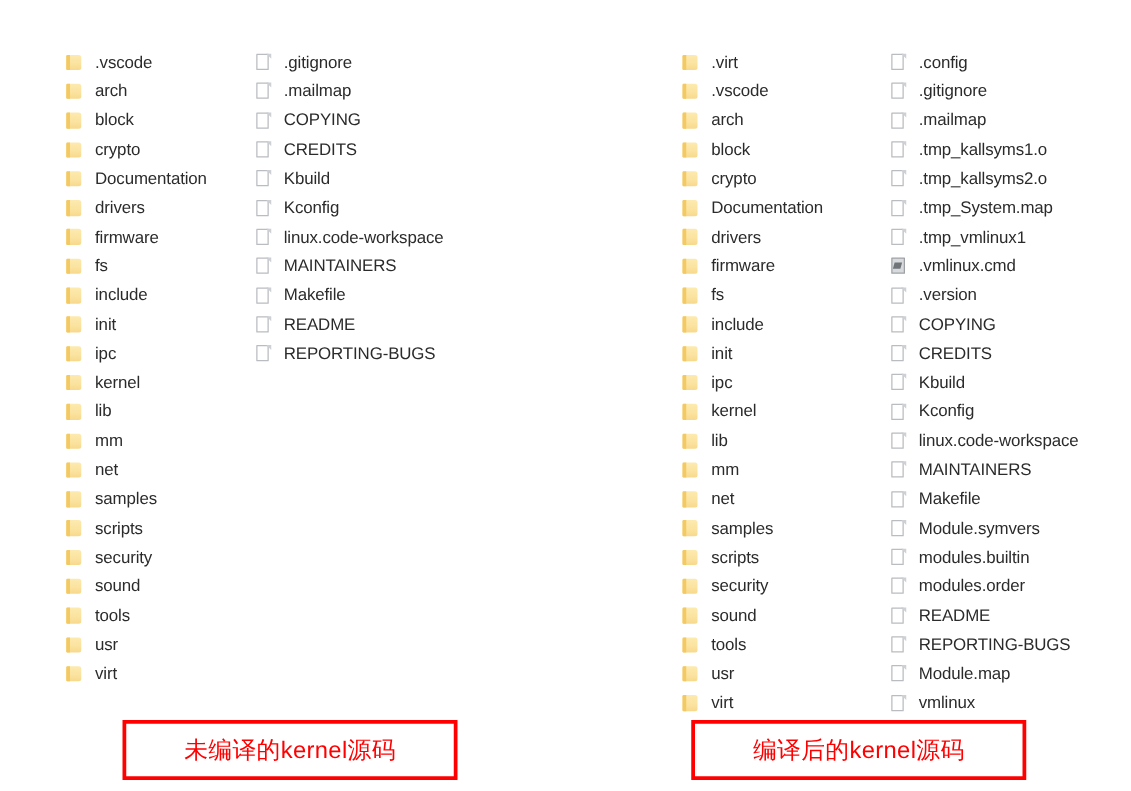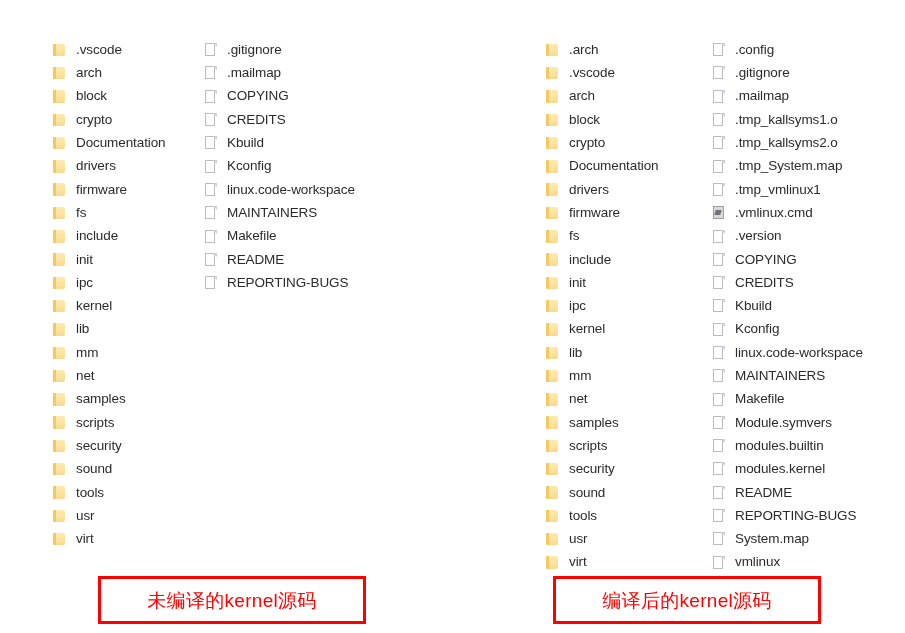--- a/index.html
+++ b/index.html
@@ -274,21 +274,21 @@
         <span class="icon icon-file"></span>
         <span class="entry-label">REPORTING-BUGS</span>
       </div>
     </div>
 </div>
 
 <div class="panel" id="panel-right">
   <div class="col col-folders">
       <div class="entry">
         <span class="icon icon-folder"></span>
-        <span class="entry-label">.arch</span>
+        <span class="entry-label">.virt</span>
       </div>
       <div class="entry">
         <span class="icon icon-folder"></span>
         <span class="entry-label">.vscode</span>
       </div>
       <div class="entry">
         <span class="icon icon-folder"></span>
         <span class="entry-label">arch</span>
       </div>
       <div class="entry">
@@ -440,33 +440,33 @@
       <div class="entry">
         <span class="icon icon-file"></span>
         <span class="entry-label">Module.symvers</span>
       </div>
       <div class="entry">
         <span class="icon icon-file"></span>
         <span class="entry-label">modules.builtin</span>
       </div>
       <div class="entry">
         <span class="icon icon-file"></span>
-        <span class="entry-label">modules.kernel</span>
+        <span class="entry-label">modules.order</span>
       </div>
       <div class="entry">
         <span class="icon icon-file"></span>
         <span class="entry-label">README</span>
       </div>
       <div class="entry">
         <span class="icon icon-file"></span>
         <span class="entry-label">REPORTING-BUGS</span>
       </div>
       <div class="entry">
         <span class="icon icon-file"></span>
-        <span class="entry-label">System.map</span>
+        <span class="entry-label">Module.map</span>
       </div>
       <div class="entry">
         <span class="icon icon-file"></span>
         <span class="entry-label">vmlinux</span>
       </div>
       <div class="entry">
         <span class="icon icon-file"></span>
         <span class="entry-label">vmlinux.o</span>
       </div>
     </div>

